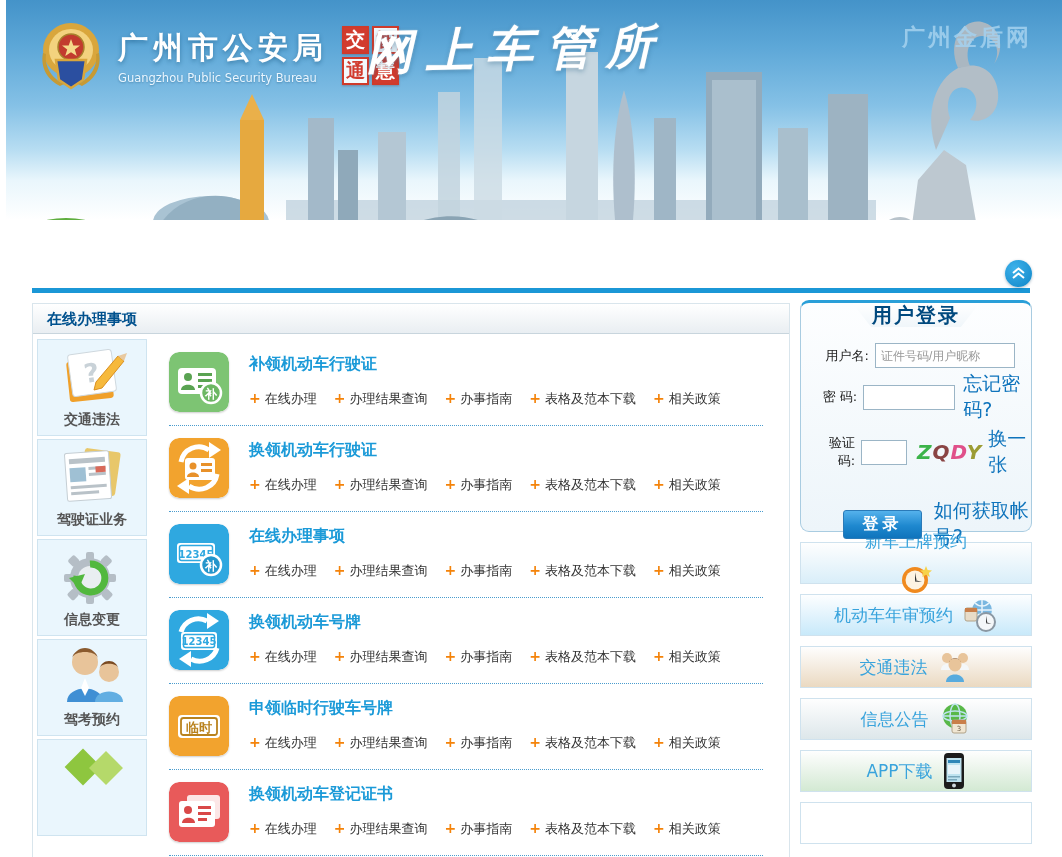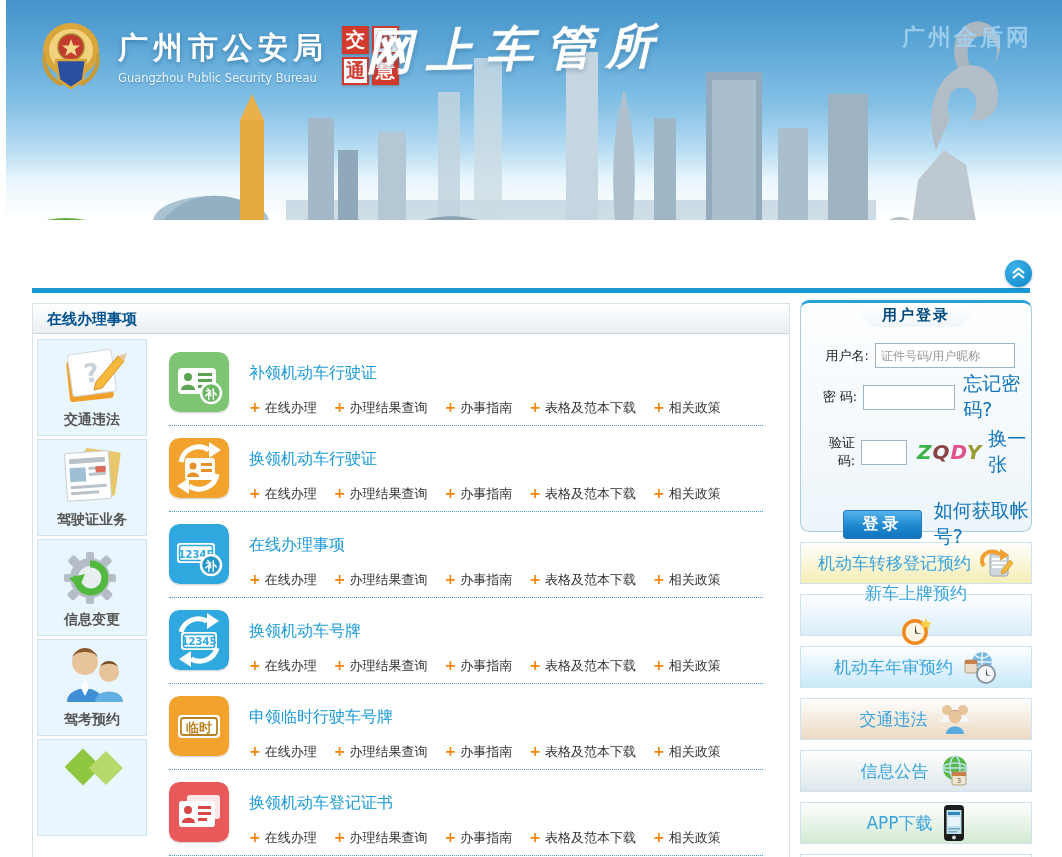--- a/index.html
+++ b/index.html
@@ -50,34 +50,34 @@
                      border-color:#1690d2; box-shadow:inset 0 0 0 1px rgba(255,255,255,.45); }
   .nav-tile.active .nlabel { color:#fff; text-shadow:0 1px 2px rgba(0,70,120,.5); }
   .nav-tile.active::after { content:""; position:absolute; right:-12px; top:42px;
                             border:11px solid transparent; border-left:12px solid #1292d6; border-right:0; }
   .svc-col { flex:1; padding:6px 26px 0 20px; }
   .svc-row { position:relative; min-height:86px; padding:10px 0 0 80px;
              border-bottom:1px dotted #4a9cce; }
   .svc-row:last-child { border-bottom:1px dotted #4a9cce; }
   .svc-icon { position:absolute; left:0; top:12px; width:60px; height:60px; border-radius:10px;
               box-shadow:0 1px 2px rgba(0,0,0,.2); }
-  .svc-title { display:inline-block; color:#1b9ad8; font-size:16px; font-weight:normal; margin:13px 0 15px; cursor:pointer; }
+  .svc-title { display:inline-block; color:#1b9ad8; font-size:16px; font-weight:bold; margin:4px 0 15px; cursor:pointer; }
   .svc-links { font-size:13px; color:#333; }
   .svc-links a { color:#333; text-decoration:none; margin-right:17px; cursor:pointer; }
   .svc-links a::before { content:"+"; color:#f4830a; font-weight:bold; margin-right:4px; font-size:14px; }
 
   
   .right-col { position:absolute; left:800px; top:300px; width:232px; }
   .login-box { position:relative; height:232px; border:1px solid #a9cce1; border-top:3px solid #2a9fd8;
                border-radius:9px; background:linear-gradient(180deg,#fdfeff,#edf5fa); padding-top:40px; }
   .login-tab { position:absolute; left:50%; top:-3px; transform:translateX(-50%); width:132px; height:27px;
                background:linear-gradient(180deg,#ffffff,#f0f6fa); border-top:3px solid #2a9fd8;
                clip-path:polygon(0 0,100% 0,84% 100%,16% 100%);
                display:flex; align-items:center; justify-content:center;
-               color:#00497e; font-size:15px; font-weight:bold; letter-spacing:2px;text-align:right; }
+               color:#00497e; font-size:20px; font-weight:bold; letter-spacing:2px;text-align:right; }
   .lrow { display:flex; align-items:center; margin:0 0 3px 12px; font-size:13px; color:#222; }
   .lrow label { width:56px; text-align:right; margin-right:6px; }
   .lrow input { height:25px; border:1px solid #9bb5c6; background:#fff; padding:0 5px; font-size:12px; }
   .lrow input::placeholder { color:#999; }
   .in-user { width:140px; }
   .in-pass { width:92px; }
   .in-cap  { width:46px; }
   .blue-link { color:#0f74bc; text-decoration:none; font-size:19px; cursor:pointer; }
   .captcha { font-size:20px; font-weight:bold; font-style:italic; margin:0 6px 0 10px; letter-spacing:1px; cursor:pointer; }
   .captcha .c0{color:#3cb44a;} .captcha .c1{color:#8a4444;} .captcha .c2{color:#e0508a;} .captcha .c3{color:#9c9c34;}
@@ -386,32 +386,20 @@
       <input class="in-cap" type="text" style="">
       <span class="captcha"><span class="c0">Z</span><span class="c1">Q</span><span class="c2">D</span><span class="c3">Y</span></span>
       <a class="blue-link">换一张</a>
     </div>
     <div class="login-actions">
       <button class="btn-login">登录</button>
       <a class="blue-link">如何获取帐号?</a>
     </div>
   </div>
 
-  <div class="side-btn sb1">
-    <span>机动车转移登记预约</span>
-    <svg width="34" height="34" viewBox="0 0 34 34">
-      <rect x="10" y="8" width="18" height="22" rx="2" fill="#cfd8de" stroke="#9aa6ae"></rect>
-      <rect x="12" y="12" width="14" height="2" fill="#fff"></rect>
-        <rect x="12" y="16" width="14" height="2" fill="#fff"></rect>
-      <rect x="12" y="20" width="10" height="2" fill="#fff"></rect>
-      <path d="M4,20 A10,9 0 0 1 20,9" fill="none" stroke="#f0a030" stroke-width="4"></path>
-      <polygon points="20,3 20,15 29,9" fill="#f0a030"></polygon>
-      <polygon points="22,24 30,14 33,17 25,27 21,28" fill="#f6b93c" stroke="#d98f1f" stroke-width="0.8"></polygon>
-    </svg>
-  </div>
   <div class="side-btn sb2">
     <span>新车上牌预约</span>
     <svg width="34" height="34" viewBox="0 0 34 34">
       <circle cx="16" cy="18" r="13" fill="#f08a1e"></circle>
       <circle cx="16" cy="18" r="9.5" fill="#fdf3e2"></circle>
       <polygon points="16,18 16,10.5 17.5,18" fill="#333"></polygon>
       <polygon points="16,18 23,20 16,19.6" fill="#333"></polygon>
       <polygon points="27,4 28.6,8 33,8.4 29.8,11 30.8,15 27,12.8 23.2,15 24.2,11 21,8.4 25.4,8" fill="#f6d24a"></polygon>
     </svg>
   </div>

